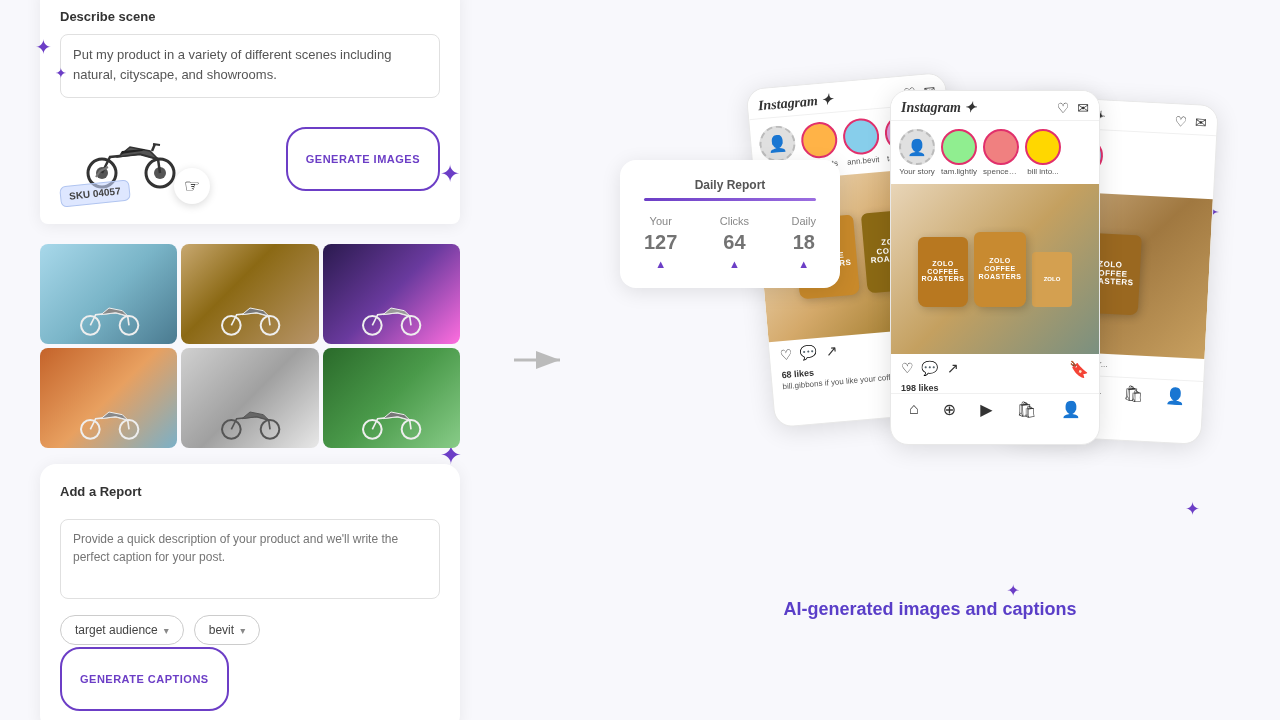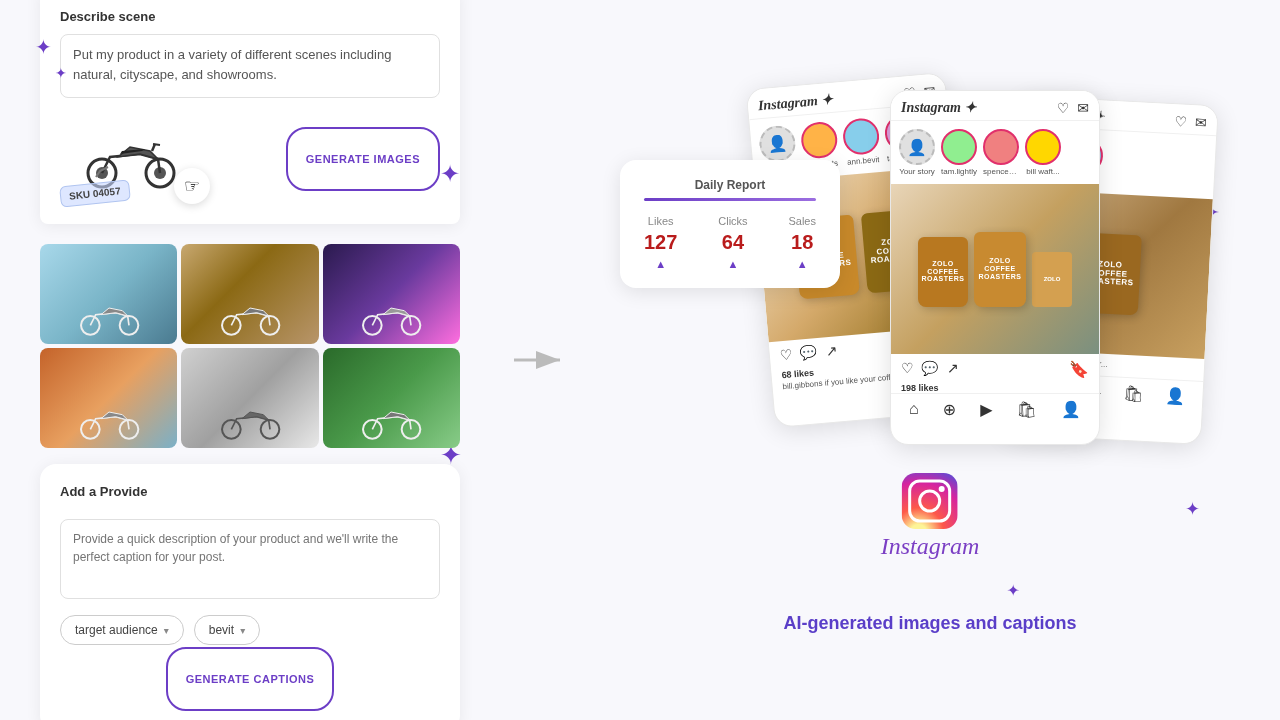--- a/index.html
+++ b/index.html
@@ -212,21 +212,20 @@
       cursor: pointer;
     }
 
     .dropdown-arrow {
       font-size: 10px;
       color: #888;
     }
 
     .caption-bottom {
       display: flex;
-      justify-content: center;
     }
 
     
     .arrow-container {
       display: flex;
       align-items: center;
       justify-content: center;
       width: 80px;
       flex-shrink: 0;
     }
@@ -300,21 +299,21 @@
     .stat-item label {
       font-size: 11px;
       color: #888;
       display: block;
       margin-bottom: 4px;
     }
 
     .stat-value {
       font-size: 20px;
       font-weight: 700;
-      color: #b91c1c;
+      color: #737373;
     }
 
     .stat-arrow {
       color: #6c3ec6;
       font-size: 11px;
       margin-top: 4px;
     }
 
     
     .phone-1 {
@@ -638,21 +637,21 @@
             <circle cx="22" cy="44" r="14" fill="none" stroke="#eee" stroke-width="3"></circle>
             <circle cx="80" cy="44" r="14" fill="none" stroke="#eee" stroke-width="3"></circle>
             <path d="M22 44 L30 28 L60 25 L78 30 L80 44" fill="none" stroke="#eee" stroke-width="2.5"></path>
             <path d="M38 28 L50 18 L70 22 L78 30 L60 25 Z" fill="#777" stroke="#eee" stroke-width="1.5"></path>
           </svg>
         </div>
       </div>
     </div>
 
     <div class="caption-card">
-      <div class="card-title">Add a Provide</div>
+      <div class="card-title">Add a Report</div>
       <textarea class="caption-textarea" placeholder="Provide a quick description of your product and we'll write the perfect caption for your post." style=""></textarea>
       <div class="dropdowns-row">
         <button class="dropdown-btn">
           <span>target audience</span>
           <span class="dropdown-arrow">▾</span>
         </button>
         <button class="dropdown-btn">
           <span>bevit</span>
           <span class="dropdown-arrow">▾</span>
         </button>
@@ -675,31 +674,31 @@
     </svg>
   </div>
 
   <div class="right-panel">
 
     <div class="daily-report-card">
       <div class="daily-report-title">Daily Report</div>
       <div class="daily-report-underline"></div>
       <div class="stats-row">
         <div class="stat-item">
-          <label>Likes</label>
+          <label>Your</label>
           <div class="stat-value">127</div>
           <div class="stat-arrow">▲</div>
         </div>
         <div class="stat-item">
           <label>Clicks</label>
           <div class="stat-value">64</div>
           <div class="stat-arrow">▲</div>
         </div>
         <div class="stat-item">
-          <label>Sales</label>
+          <label>Daily</label>
           <div class="stat-value">18</div>
           <div class="stat-arrow">▲</div>
         </div>
       </div>
     </div>
 
     <div class="instagram-area">
 
       <div class="phone-mockup phone-1">
         <div class="phone-header">
@@ -766,21 +765,21 @@
           <div class="story-item">
             <div class="story-avatar av4"></div>
             <span class="story-label">tam.lightly</span>
           </div>
           <div class="story-item">
             <div class="story-avatar av5"></div>
             <span class="story-label">spencer gr...</span>
           </div>
           <div class="story-item">
             <div class="story-avatar av6"></div>
-            <span class="story-label">bill waft...</span>
+            <span class="story-label">bill into...</span>
           </div>
         </div>
 
         <div class="phone-content-image" style="background: linear-gradient(135deg, #e8d5b8, #c4a060, #7a9080); height:170px;">
           <div style="display:flex; gap:6px; align-items:flex-end; justify-content:center; width:100%; padding:10px;">
             <div class="zolo-bag" style="height:70px; width:50px; background:#b87820;">
               <div class="zolo-text" style="font-size:7px;">ZOLO<br>COFFEE<br>ROASTERS</div>
             </div>
             <div class="zolo-bag" style="height:75px; width:52px; background:#c88a30;">
               <div class="zolo-text" style="font-size:7px;">ZOLO<br>COFFEE<br>ROASTERS</div>
@@ -838,37 +837,18 @@
           <span>⌂</span>
           <span>⊕</span>
           <span>▶</span>
           <span>🛍</span>
           <span>👤</span>
         </div>
       </div>
 
     </div>
 
-    <div class="instagram-brand" style="bottom: 80px;">
-
-      <svg class="instagram-icon" viewBox="0 0 56 56" xmlns="http://www.w3.org/2000/svg">
-        <defs>
-          <radialGradient id="ig-grad" cx="30%" cy="107%" r="150%">
-            <stop offset="0%" stop-color="#fdf497"></stop>
-            <stop offset="10%" stop-color="#fdf497"></stop>
-            <stop offset="30%" stop-color="#fd5949"></stop>
-            <stop offset="60%" stop-color="#d6249f"></stop>
-            <stop offset="90%" stop-color="#285AEB"></stop>
-          </radialGradient>
-        </defs>
-        <rect width="56" height="56" rx="14" fill="url(#ig-grad)"></rect>
-        <rect x="8" y="8" width="40" height="40" rx="10" fill="none" stroke="white" stroke-width="3"></rect>
-        <circle cx="28" cy="28" r="10" fill="none" stroke="white" stroke-width="3"></circle>
-        <circle cx="40" cy="16" r="3" fill="white"></circle>
-      </svg>
-      <div class="instagram-brand-text">Instagram</div>
-    </div>
-
-    <div class="ai-generated-text" style="position:absolute; bottom:6px; left:50%; transform:translateX(-50%); white-space:nowrap;">AI-generated images and captions</div>
+
+    <div class="ai-generated-text" style="position:absolute; bottom:20px; left:50%; transform:translateX(-50%); white-space:nowrap;">AI-generated images and captions</div>
 
   </div>
 
 </div>
 
 </body></html>

